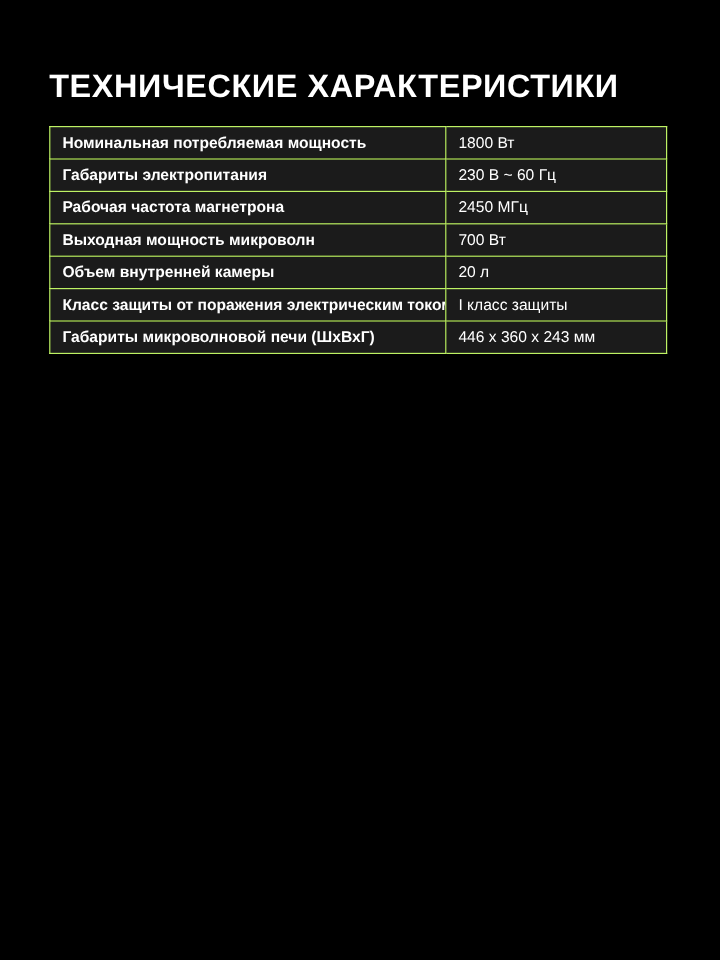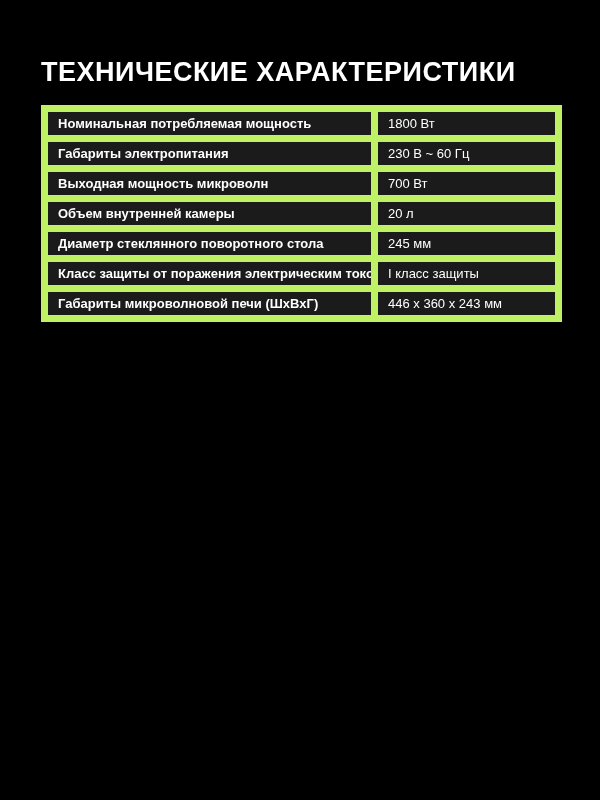--- a/index.html
+++ b/index.html
@@ -23,21 +23,21 @@
     line-height: 1.1;
     margin-bottom: 17px;
     white-space: nowrap;
   }
   table.spec-table {
     border-collapse: collapse;
     width: 514px;
     table-layout: fixed;
   }
   table.spec-table td {
-    border: 7px solid #bef264;
+    border: 1px solid #bef264;
     background: #1b1b1b;
     color: #ffffff;
     font-size: 13px;
     height: 27px;
     padding: 4px 10px;
     vertical-align: middle;
     white-space: nowrap;
     overflow: hidden;
   }
   td.label-cell { width: 330px; font-weight: bold; }
@@ -53,30 +53,30 @@
     <tbody>
       <tr>
         <td class="label-cell">Номинальная потребляемая мощность</td>
         <td class="value-cell">1800 Вт</td>
       </tr>
       <tr>
         <td class="label-cell">Габариты электропитания</td>
         <td class="value-cell">230 В ~ 60 Гц</td>
       </tr>
       <tr>
+        <td class="label-cell">Рабочая частота магнетрона</td>
+        <td class="value-cell">2450 МГц</td>
+      </tr>
+      <tr>
         <td class="label-cell">Выходная мощность микроволн</td>
         <td class="value-cell">700 Вт</td>
       </tr>
       <tr>
         <td class="label-cell">Объем внутренней камеры</td>
         <td class="value-cell">20 л</td>
-      </tr>
-      <tr>
-        <td class="label-cell">Диаметр стеклянного поворотного стола</td>
-        <td class="value-cell">245 мм</td>
       </tr>
       <tr>
         <td class="label-cell">Класс защиты от поражения электрическим током</td>
         <td class="value-cell">I класс защиты</td>
       </tr>
       <tr>
         <td class="label-cell">Габариты микроволновой печи (ШхВхГ)</td>
         <td class="value-cell">446 х 360 х 243 мм</td>
       </tr>
     </tbody>

